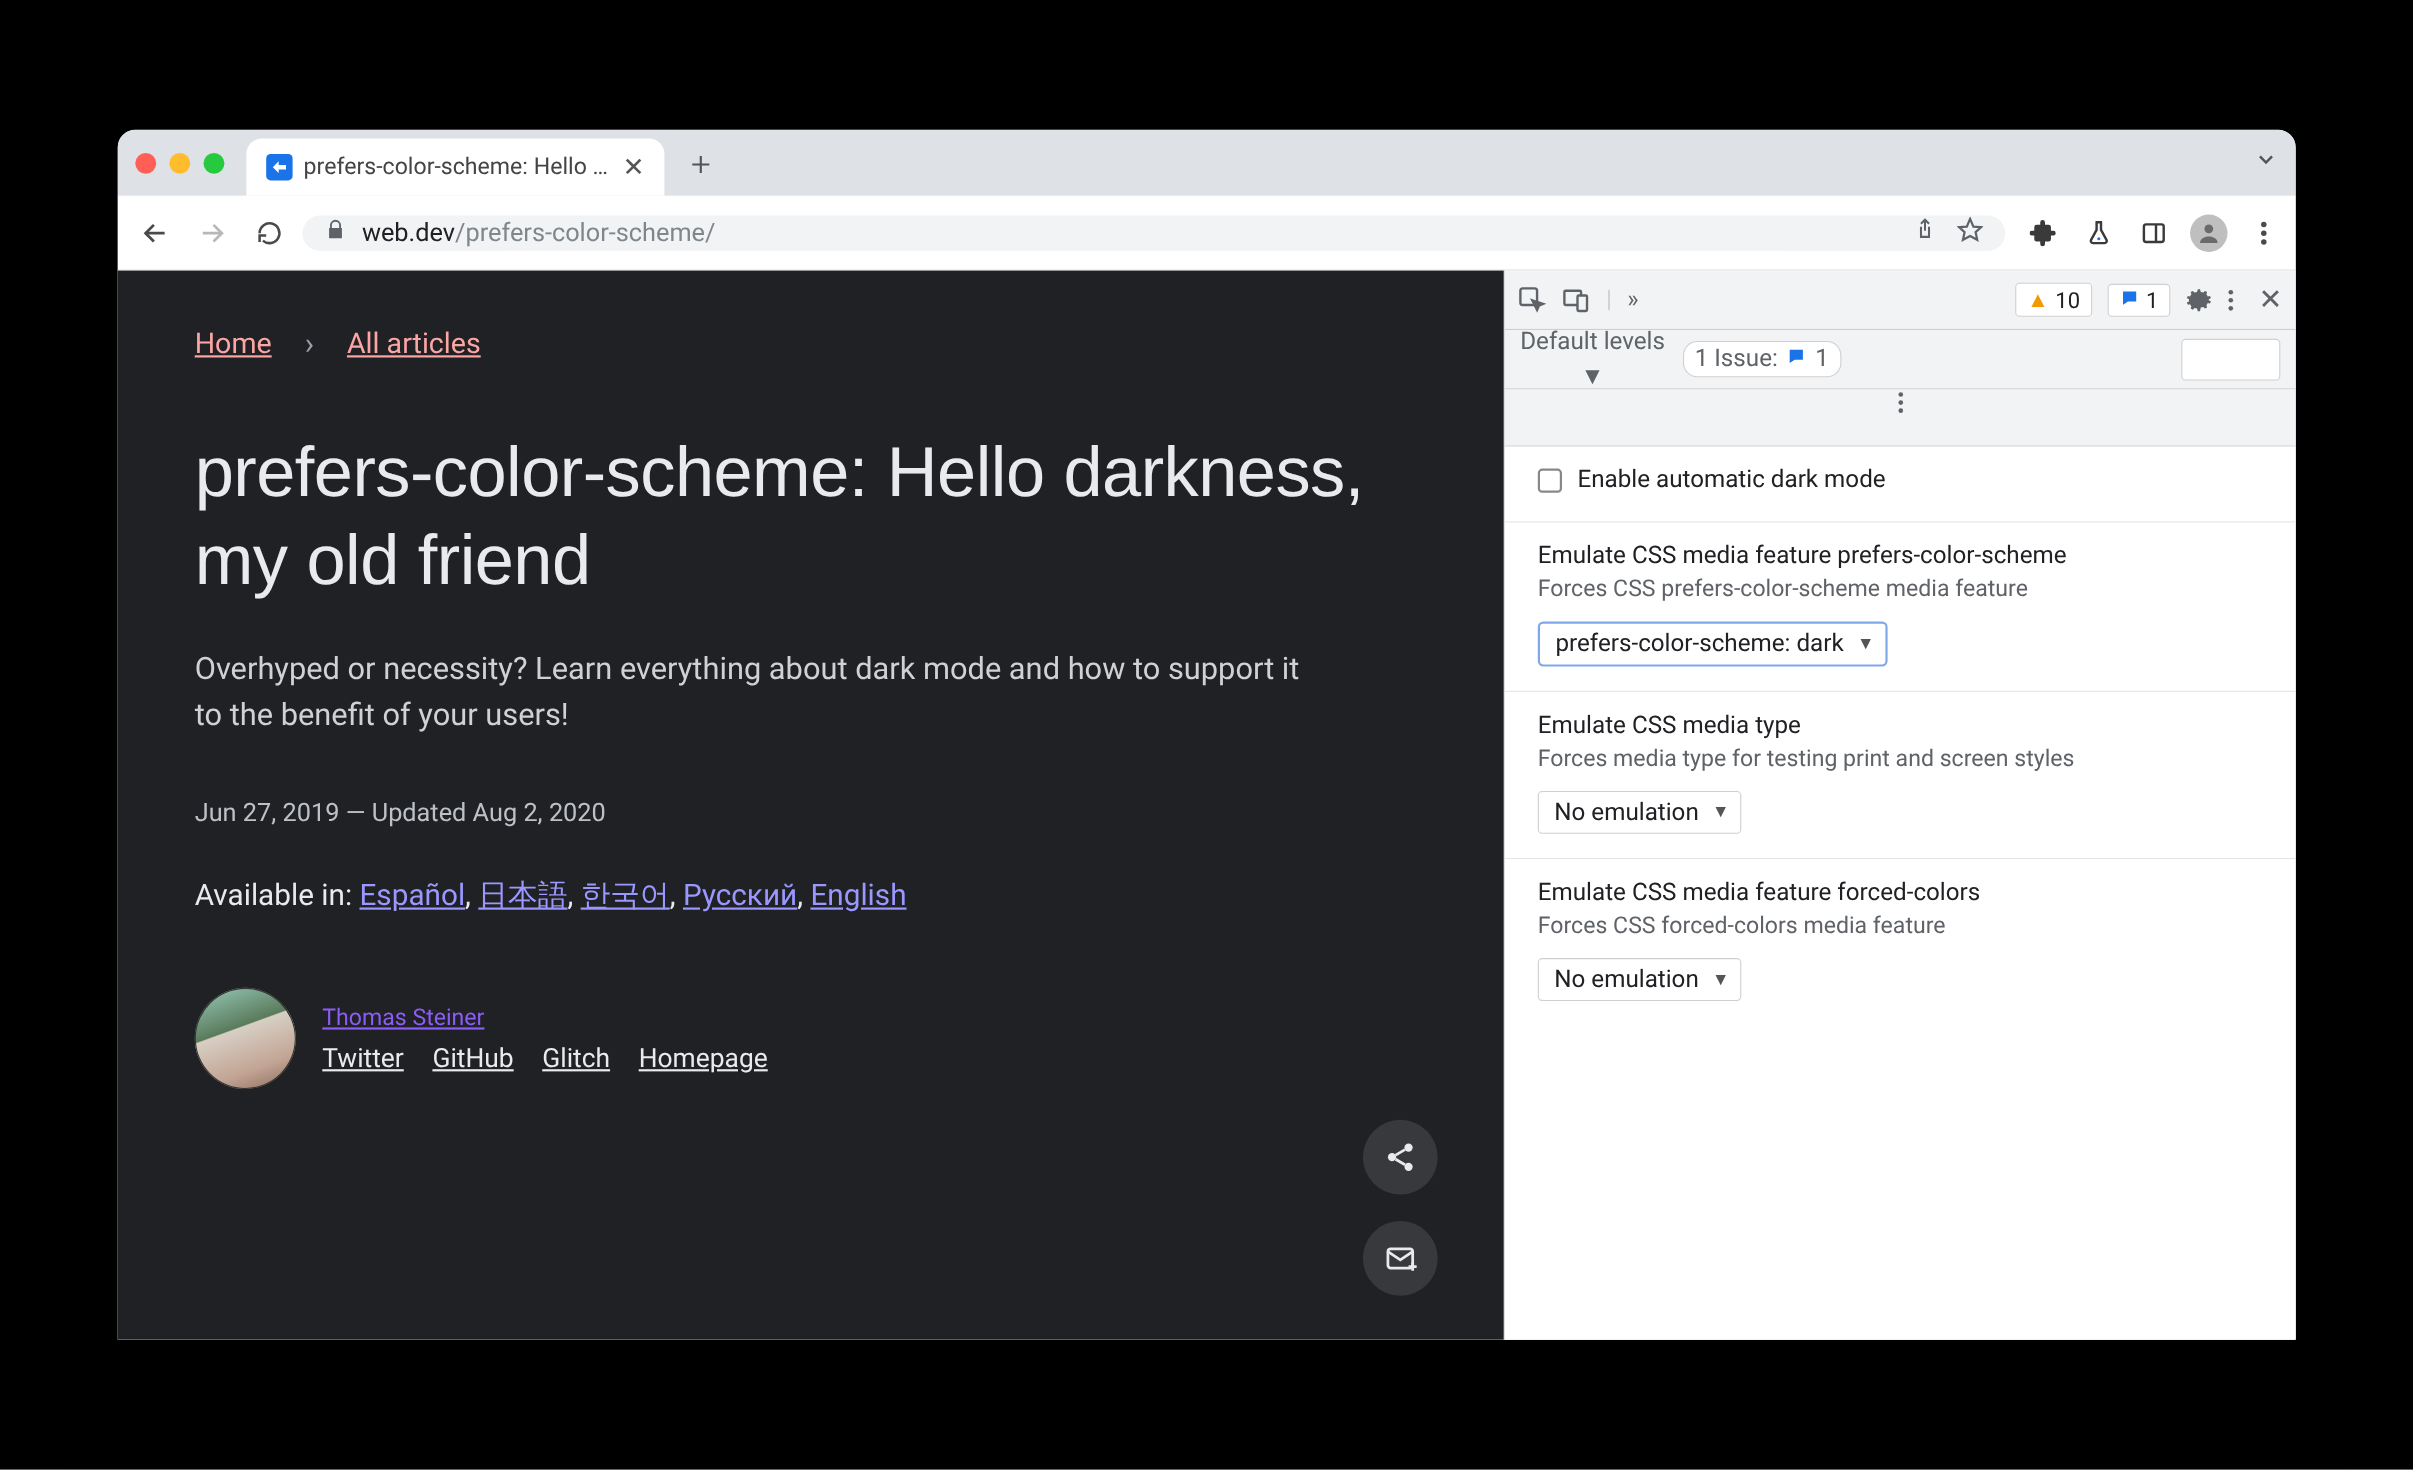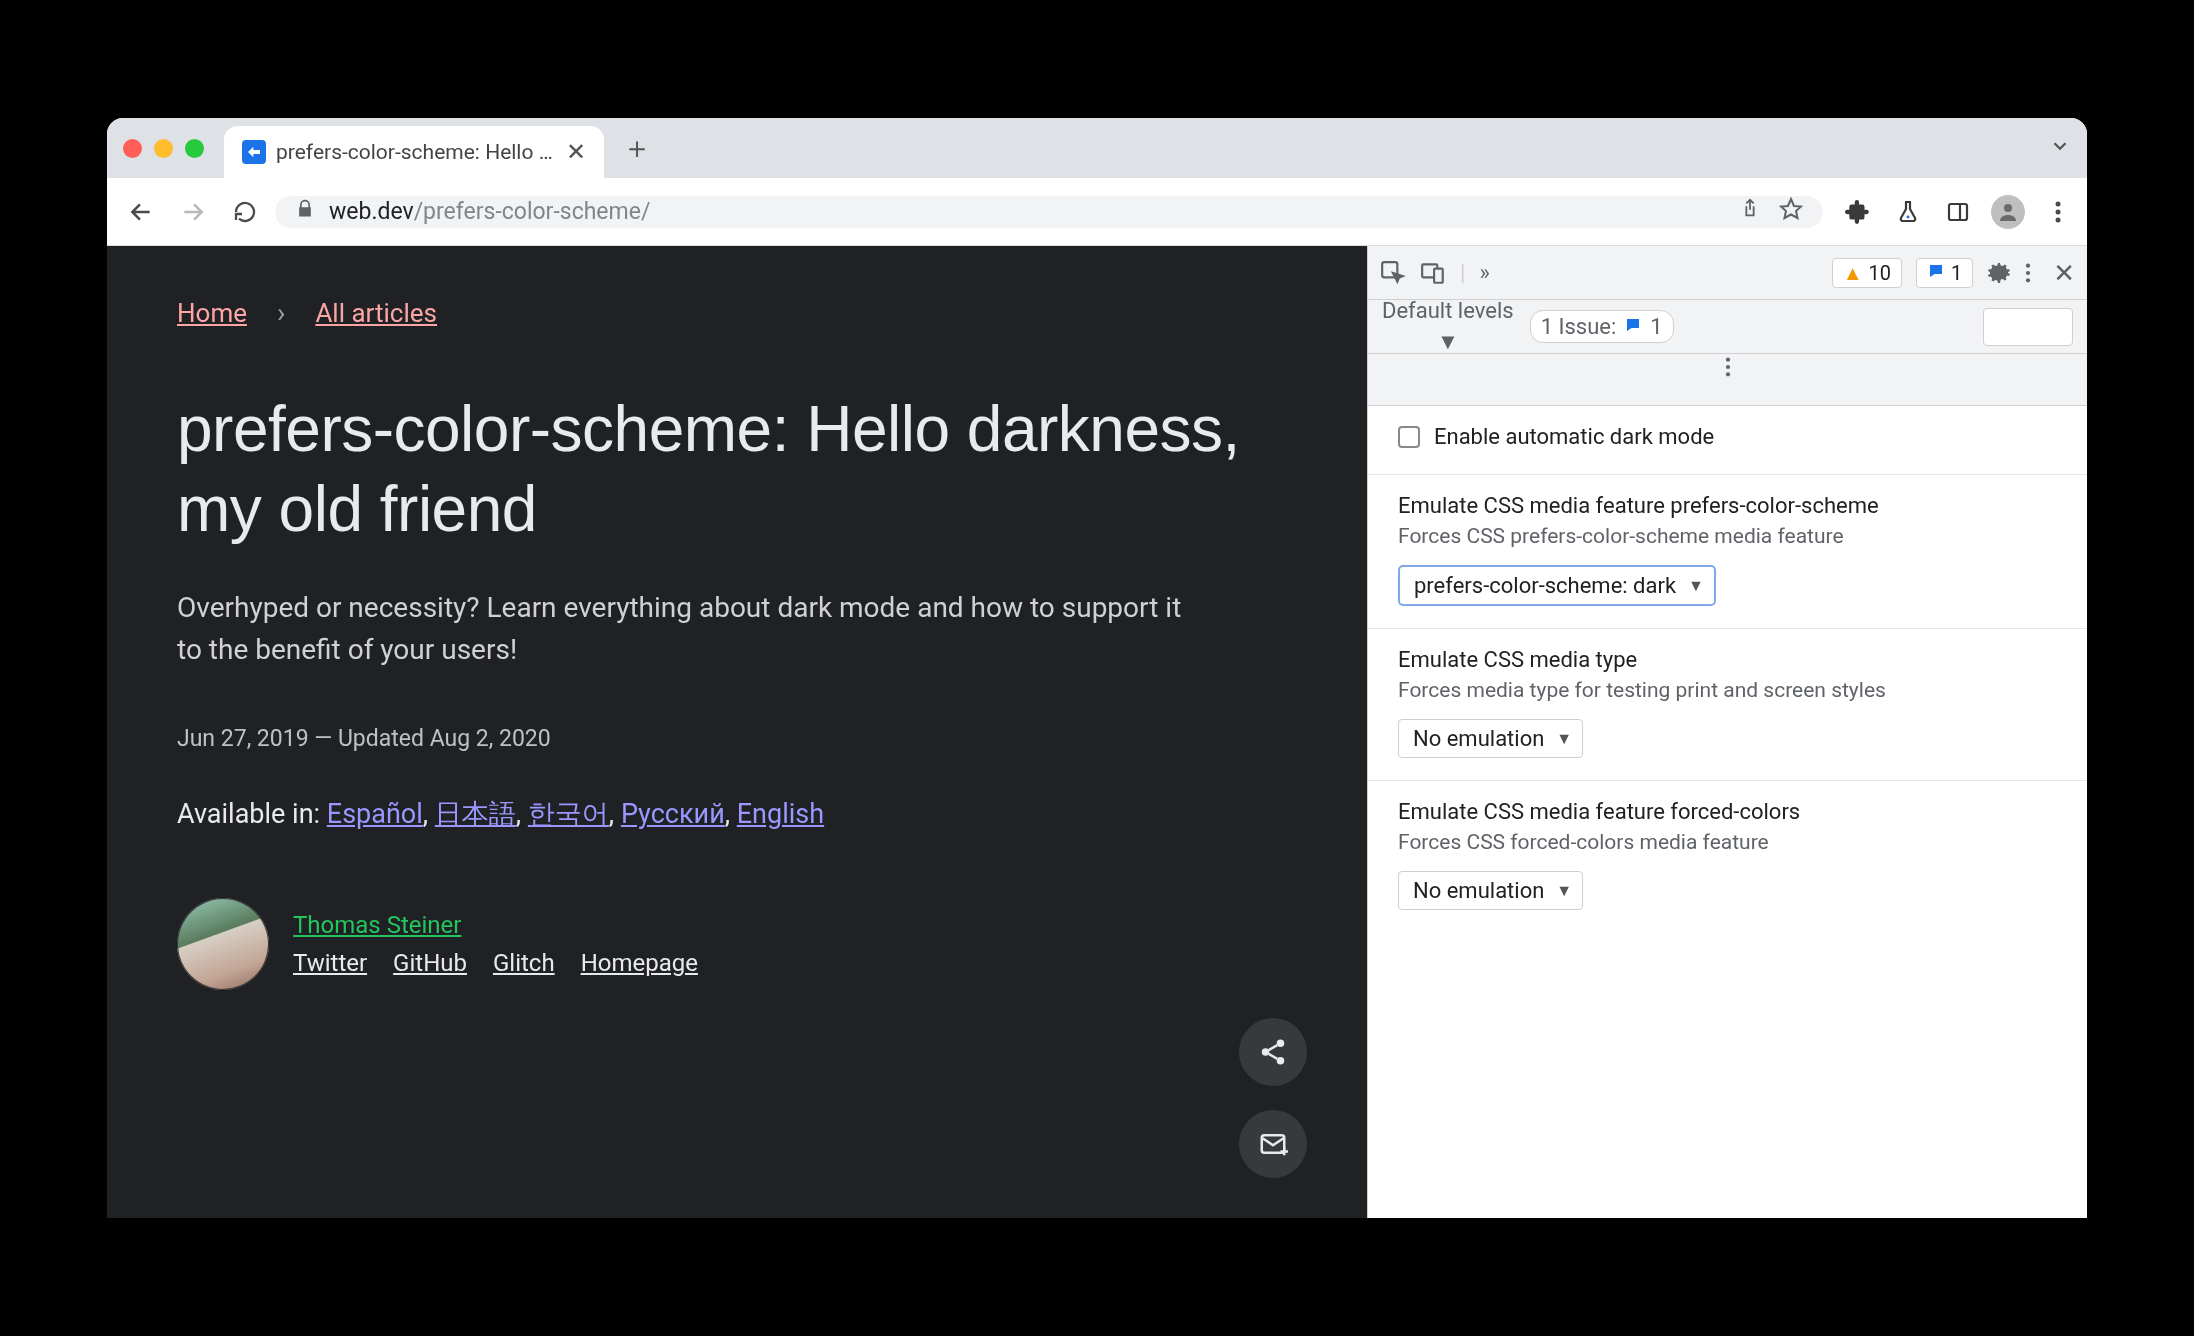--- a/index.html
+++ b/index.html
@@ -103,21 +103,21 @@
     margin-top:60px;
     font-family:"Google Sans",-apple-system,sans-serif;
     letter-spacing:-0.5px;
   }
   .subtitle{font-size:28px;color:#cfd1d5;margin-top:38px;line-height:1.5;max-width:1020px;}
   .meta{font-size:23px;color:#bdc1c6;margin-top:54px;}
   .langs{font-size:27px;margin-top:44px;}
   .langs a{color:#9a97ff;text-decoration:underline;}
   .author-row{display:flex;gap:24px;align-items:center;margin-top:66px;}
   .author-av{width:92px;height:92px;border-radius:50%;background:linear-gradient(160deg,#9cb 0%,#5a7b5c 40%,#d7cfc4 41%,#c2a494 75%,#8a6a5d 100%);box-shadow:inset 0 0 0 1px #333;}
-  .author-name{color:#22c55e;font-size:24px;text-decoration:underline;}
+  .author-name{color:#8b5cf6;font-size:21px;text-decoration:underline;}
   .author-links{margin-top:10px;display:flex;gap:26px;font-size:24px;}
   .author-links a{color:#e8eaed;text-decoration:underline;}
   .fab-col{position:absolute;right:60px;bottom:40px;display:flex;flex-direction:column;gap:24px;}
   .fab{width:68px;height:68px;border-radius:50%;background:#37393c;display:flex;align-items:center;justify-content:center;color:#e8eaed;}
   
   .devtools{
     width:720px;
     background:#f1f3f4;
     border-left:1px solid #cfcfcf;
     display:flex;

